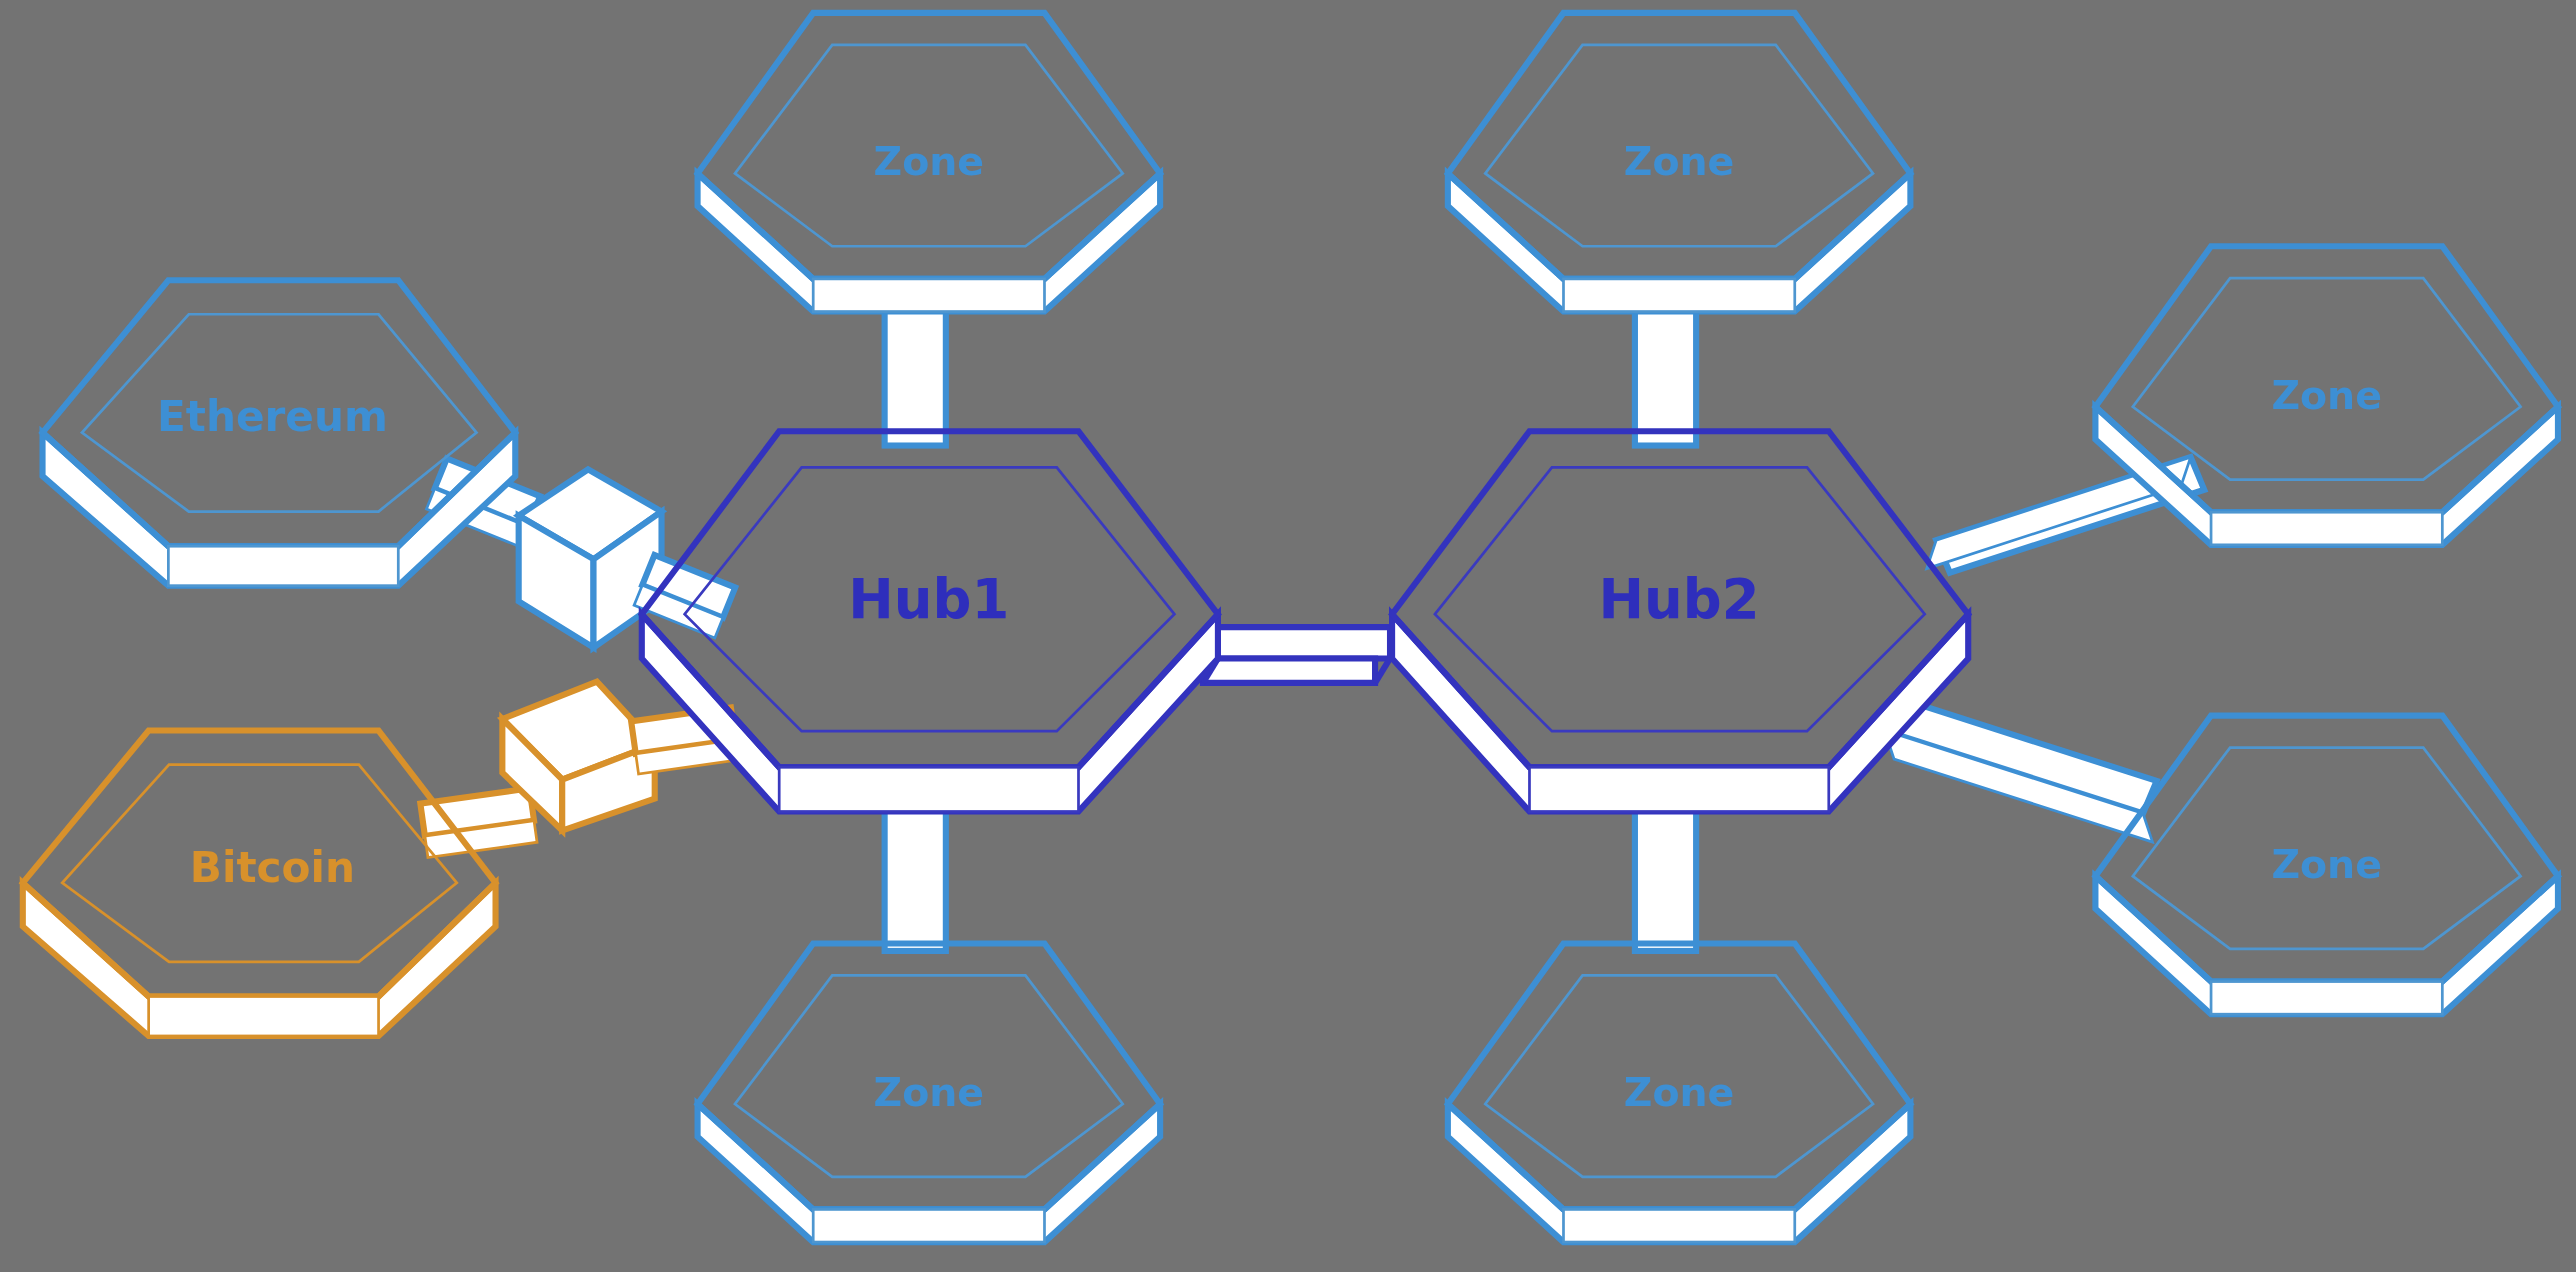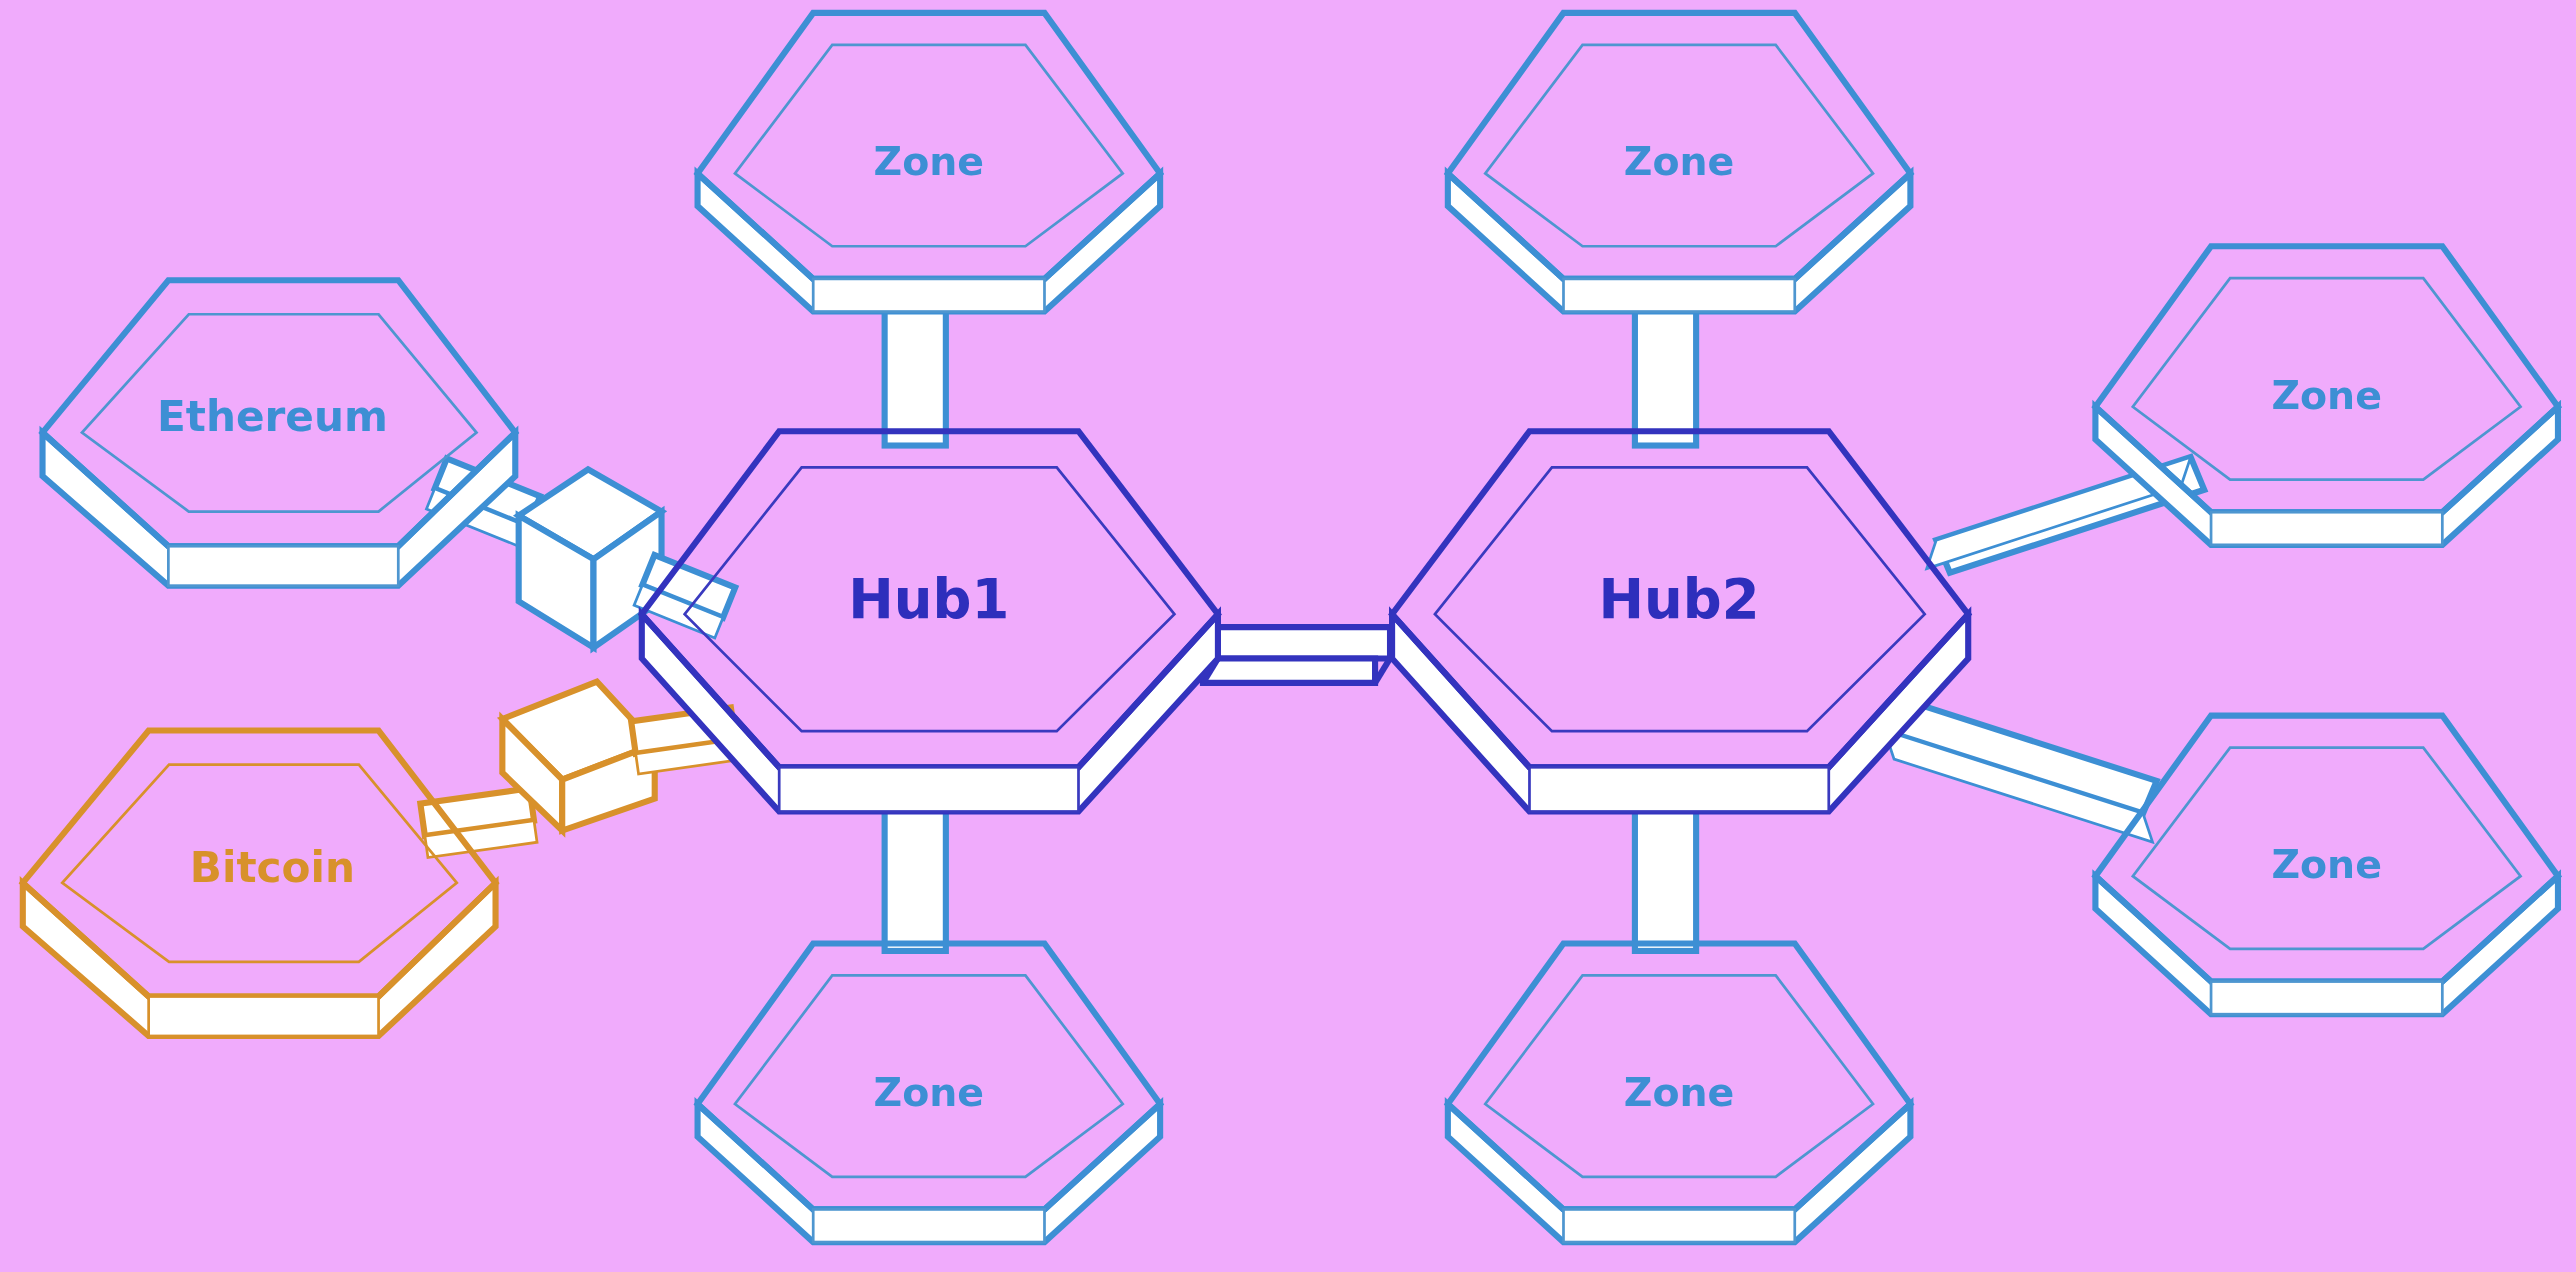--- a/index.html
+++ b/index.html
@@ -10,21 +10,21 @@
   body {
     width: 2576px;
     height: 1272px;
     overflow: hidden;
     font-family: "DejaVu Sans", sans-serif;
   }
   #stage {
     position: relative;
     width: 2576px;
     height: 1272px;
-    background: #f0abfc;
+    background: #737373;
   }
   svg#diagram {
     display: block;
     width: 2576px;
     height: 1272px;
   }
   .hexOuter { fill: none; stroke-linejoin: miter; stroke-linecap: butt; }
   .hexInner { fill: none; stroke-linejoin: miter; stroke-linecap: butt; }
   .depth    { fill: #ffffff; stroke-linejoin: miter; stroke-linecap: butt; }
   .conn     { fill: #ffffff; stroke-linejoin: miter; stroke-linecap: butt; }

